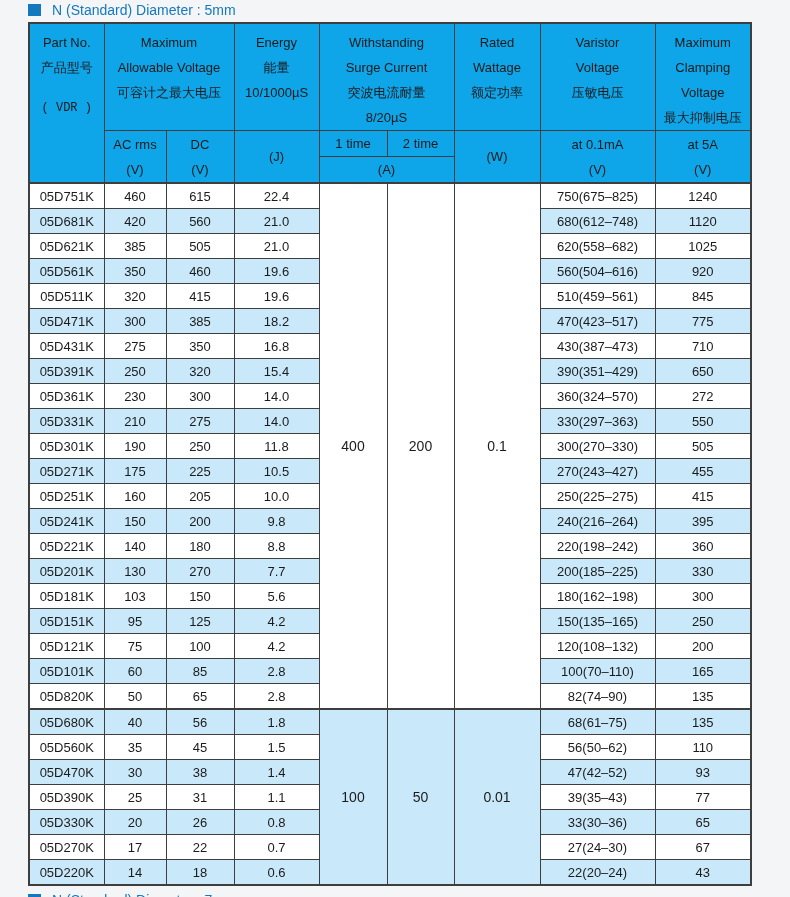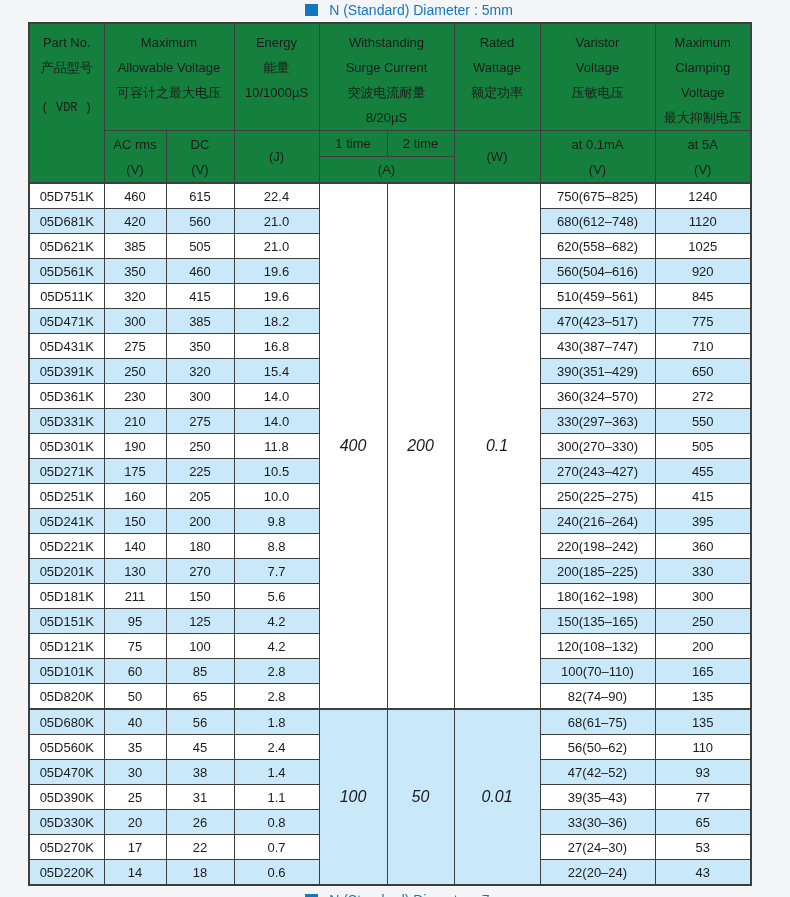--- a/index.html
+++ b/index.html
@@ -12,21 +12,20 @@
     color: #1b1b1b;
     -webkit-font-smoothing: antialiased;
   }
   .page { position: relative; width: 790px; height: 897px; overflow: hidden; }
 
   .label-row {
     display: flex;
     align-items: center;
     margin-left: 28px;
     height: 15px;
-    justify-content: center;
   }
   .label-row.top { padding-top: 2px; }
   .label-row.bottom { margin-top: 6px; }
   .bullet {
     width: 13px; height: 12px;
     background: #1478bf;
     display: inline-block;
     flex: 0 0 13px;
   }
   .label-text {
@@ -48,38 +47,38 @@
     border: 1px solid #3e3e3e;
     text-align: center;
     vertical-align: middle;
     font-size: 13px;
     padding: 0;
     overflow: hidden;
     white-space: nowrap;
   }
 
   
-  .spec thead td { background: #15803d; }
+  .spec thead td { background: #0ea5e9; }
   .spec thead { border-bottom: 2px solid #3e3e3e; }
   tr.hmain td {
     height: 96px;
     vertical-align: top;
     line-height: 25px;
     padding-top: 6px;
   }
   tr.hmain td.hpart { height: 148px; }
   .vdr-line { margin-top: 16px; font-family: "Liberation Mono", "DejaVu Sans Mono", monospace; font-size: 12px; }
   tr.hsub1 td { height: 25px; }
   tr.hsub2 td { height: 25px; }
   .twoline { line-height: 25px; }
 
   
   .spec tbody td { height: 24px; background: #ffffff; }
   .spec tbody tr.stripe td { background: #c9e9fa; }
-  .spec tbody td.merged { background: #ffffff; font-size: 16px; font-style: italic; }
+  .spec tbody td.merged { background: #ffffff; font-size: 14px; }
   .spec tbody tr.section-start td { border-top: 2px solid #3e3e3e; }
 </style>
 </head>
 <body>
 
 <div class="page">
 
   <div class="label-row top">
     <span class="bullet"></span>
     <span class="label-text">N (Standard) Diameter : 5mm</span>
@@ -213,21 +212,21 @@
           <td>385</td>
           <td>18.2</td>
           <td>470(423–517)</td>
           <td>775</td>
         </tr>
         <tr>
           <td>05D431K</td>
           <td>275</td>
           <td>350</td>
           <td>16.8</td>
-          <td>430(387–747)</td>
+          <td>430(387–473)</td>
           <td>710</td>
         </tr>
         <tr class="stripe">
           <td>05D391K</td>
           <td>250</td>
           <td>320</td>
           <td>15.4</td>
           <td>390(351–429)</td>
           <td>650</td>
         </tr>
@@ -290,21 +289,21 @@
         <tr class="stripe">
           <td>05D201K</td>
           <td>130</td>
           <td>270</td>
           <td>7.7</td>
           <td>200(185–225)</td>
           <td>330</td>
         </tr>
         <tr>
           <td>05D181K</td>
-          <td>211</td>
+          <td>103</td>
           <td>150</td>
           <td>5.6</td>
           <td>180(162–198)</td>
           <td>300</td>
         </tr>
         <tr class="stripe">
           <td>05D151K</td>
           <td>95</td>
           <td>125</td>
           <td>4.2</td>
@@ -343,21 +342,21 @@
           <td class="merged" rowspan="7">100</td>
           <td class="merged" rowspan="7">50</td>
           <td class="merged" rowspan="7">0.01</td>
           <td>68(61–75)</td>
           <td>135</td>
         </tr>
         <tr>
           <td>05D560K</td>
           <td>35</td>
           <td>45</td>
-          <td>2.4</td>
+          <td>1.5</td>
           <td>56(50–62)</td>
           <td>110</td>
         </tr>
         <tr class="stripe">
           <td>05D470K</td>
           <td>30</td>
           <td>38</td>
           <td>1.4</td>
           <td>47(42–52)</td>
           <td>93</td>
@@ -377,21 +376,21 @@
           <td>0.8</td>
           <td>33(30–36)</td>
           <td>65</td>
         </tr>
         <tr>
           <td>05D270K</td>
           <td>17</td>
           <td>22</td>
           <td>0.7</td>
           <td>27(24–30)</td>
-          <td>53</td>
+          <td>67</td>
         </tr>
         <tr class="stripe">
           <td>05D220K</td>
           <td>14</td>
           <td>18</td>
           <td>0.6</td>
           <td>22(20–24)</td>
           <td>43</td>
         </tr>
       </tbody>

